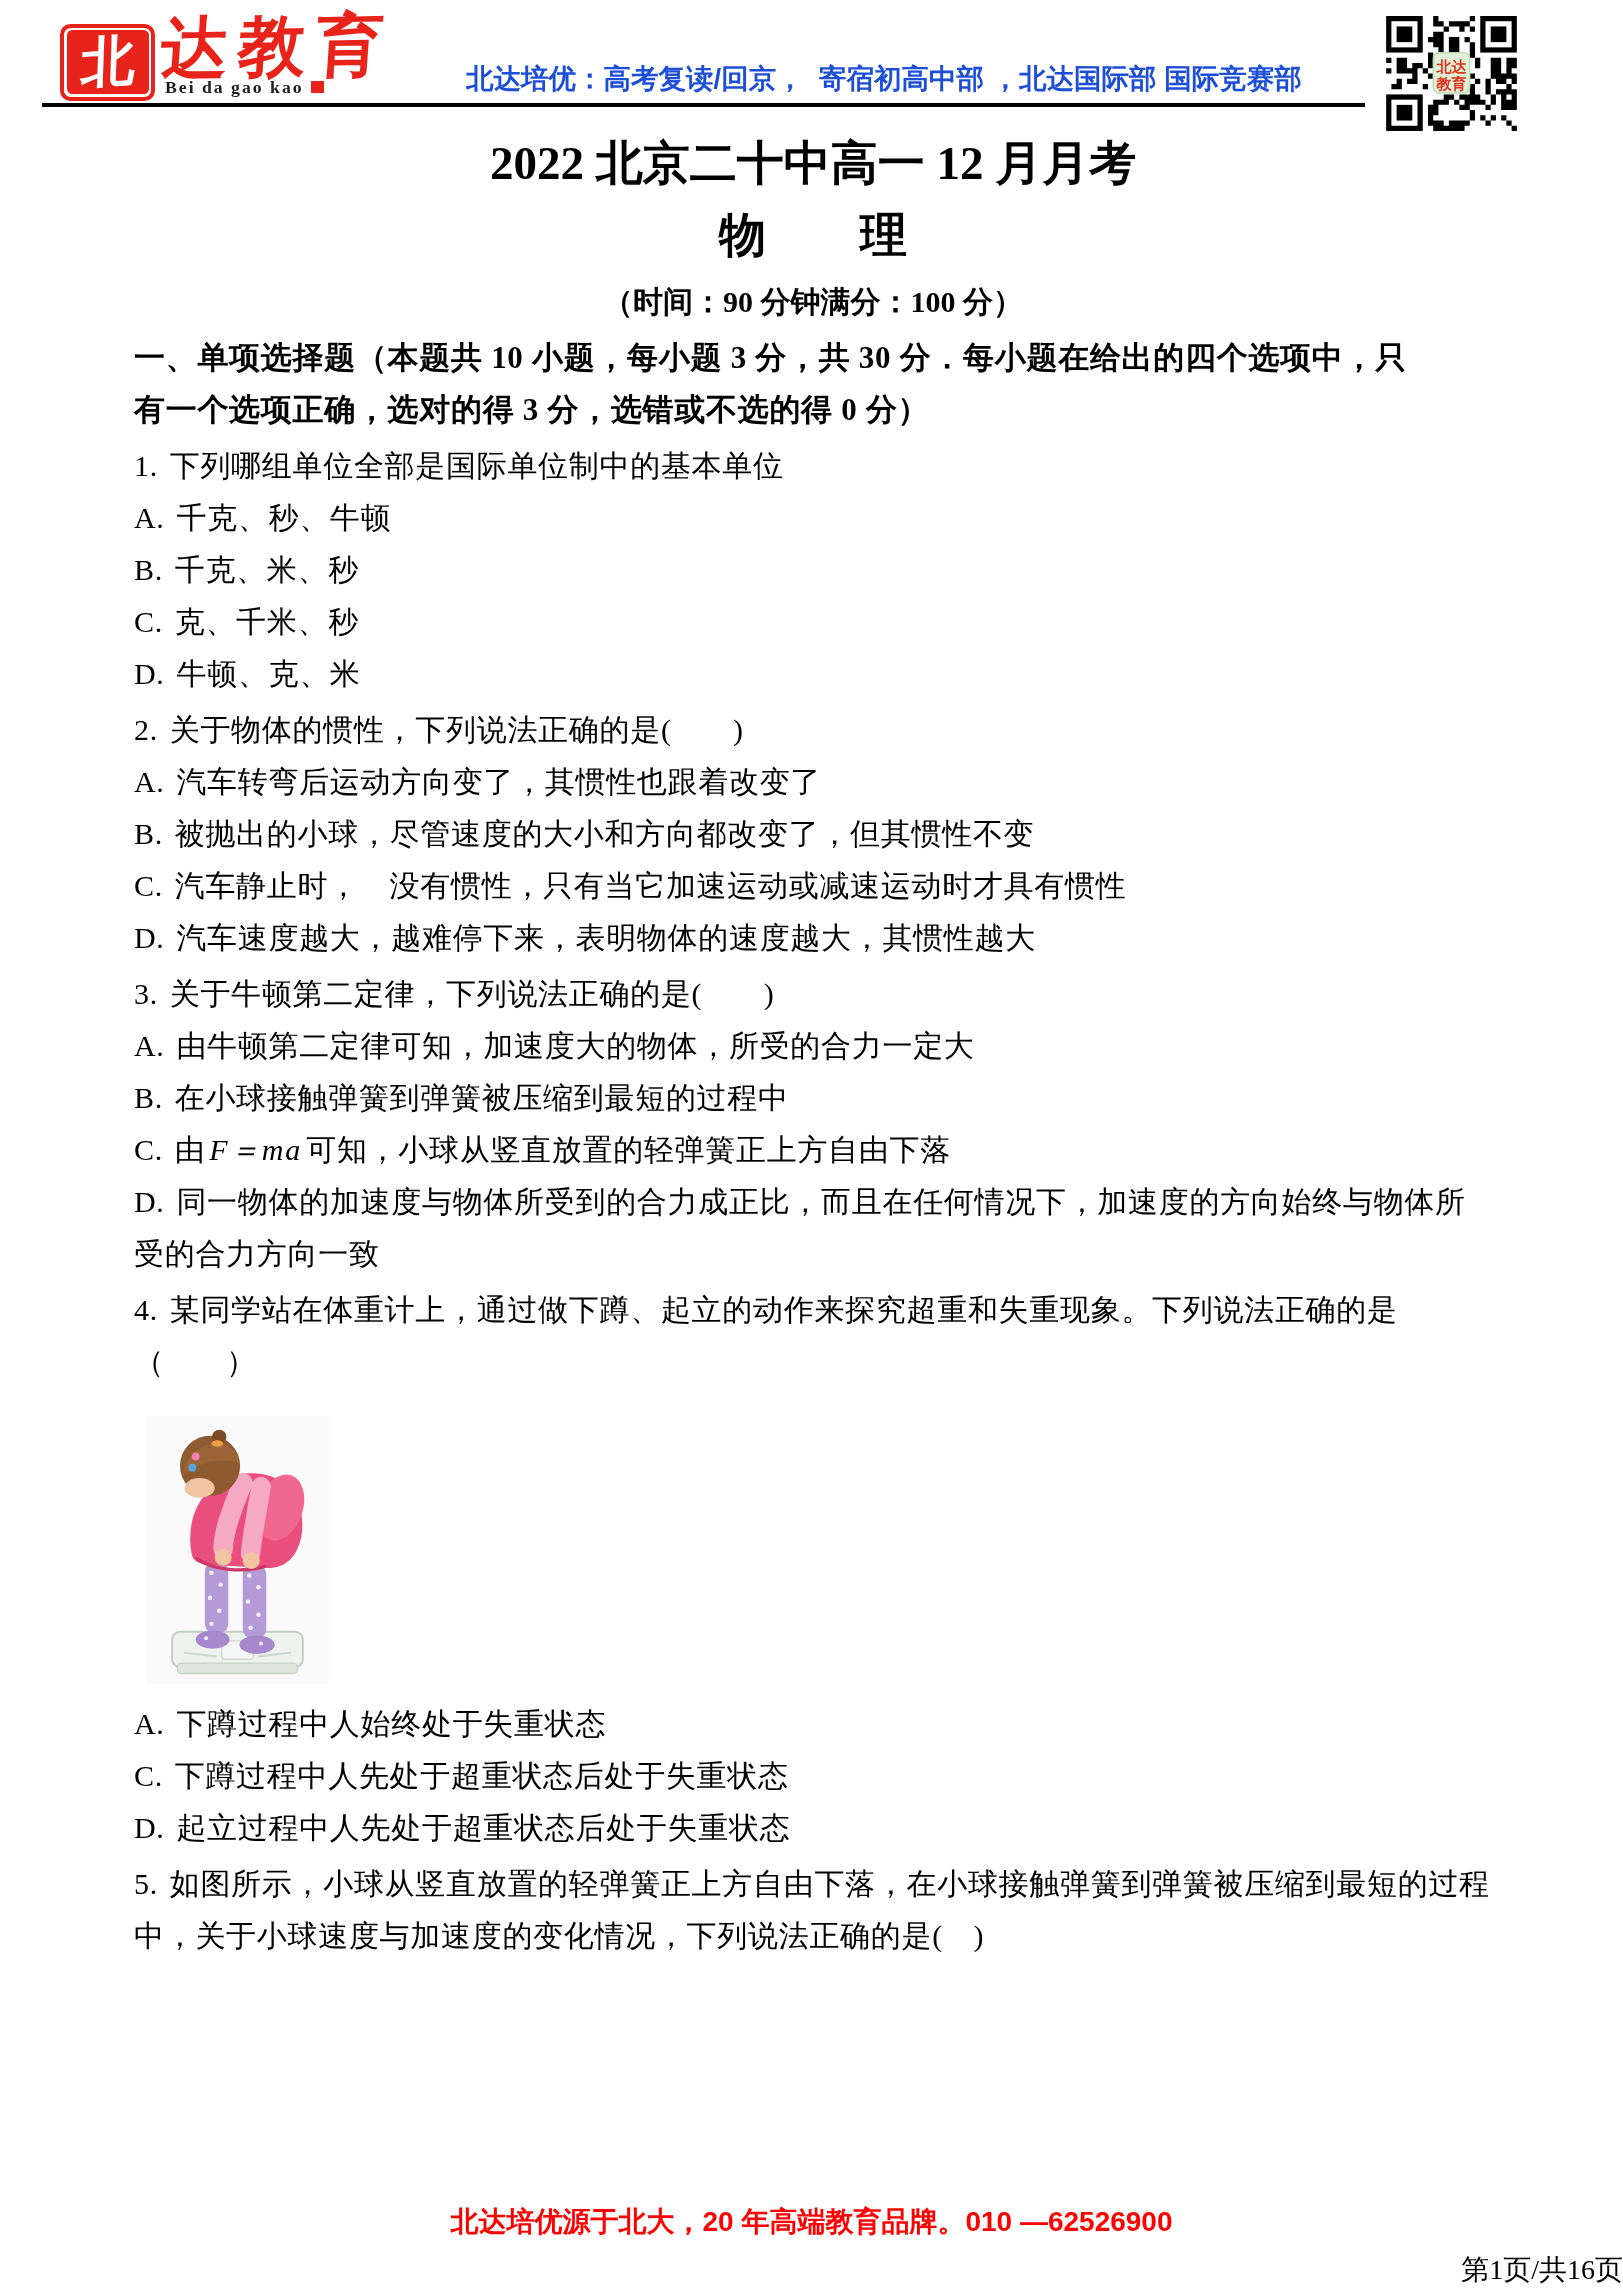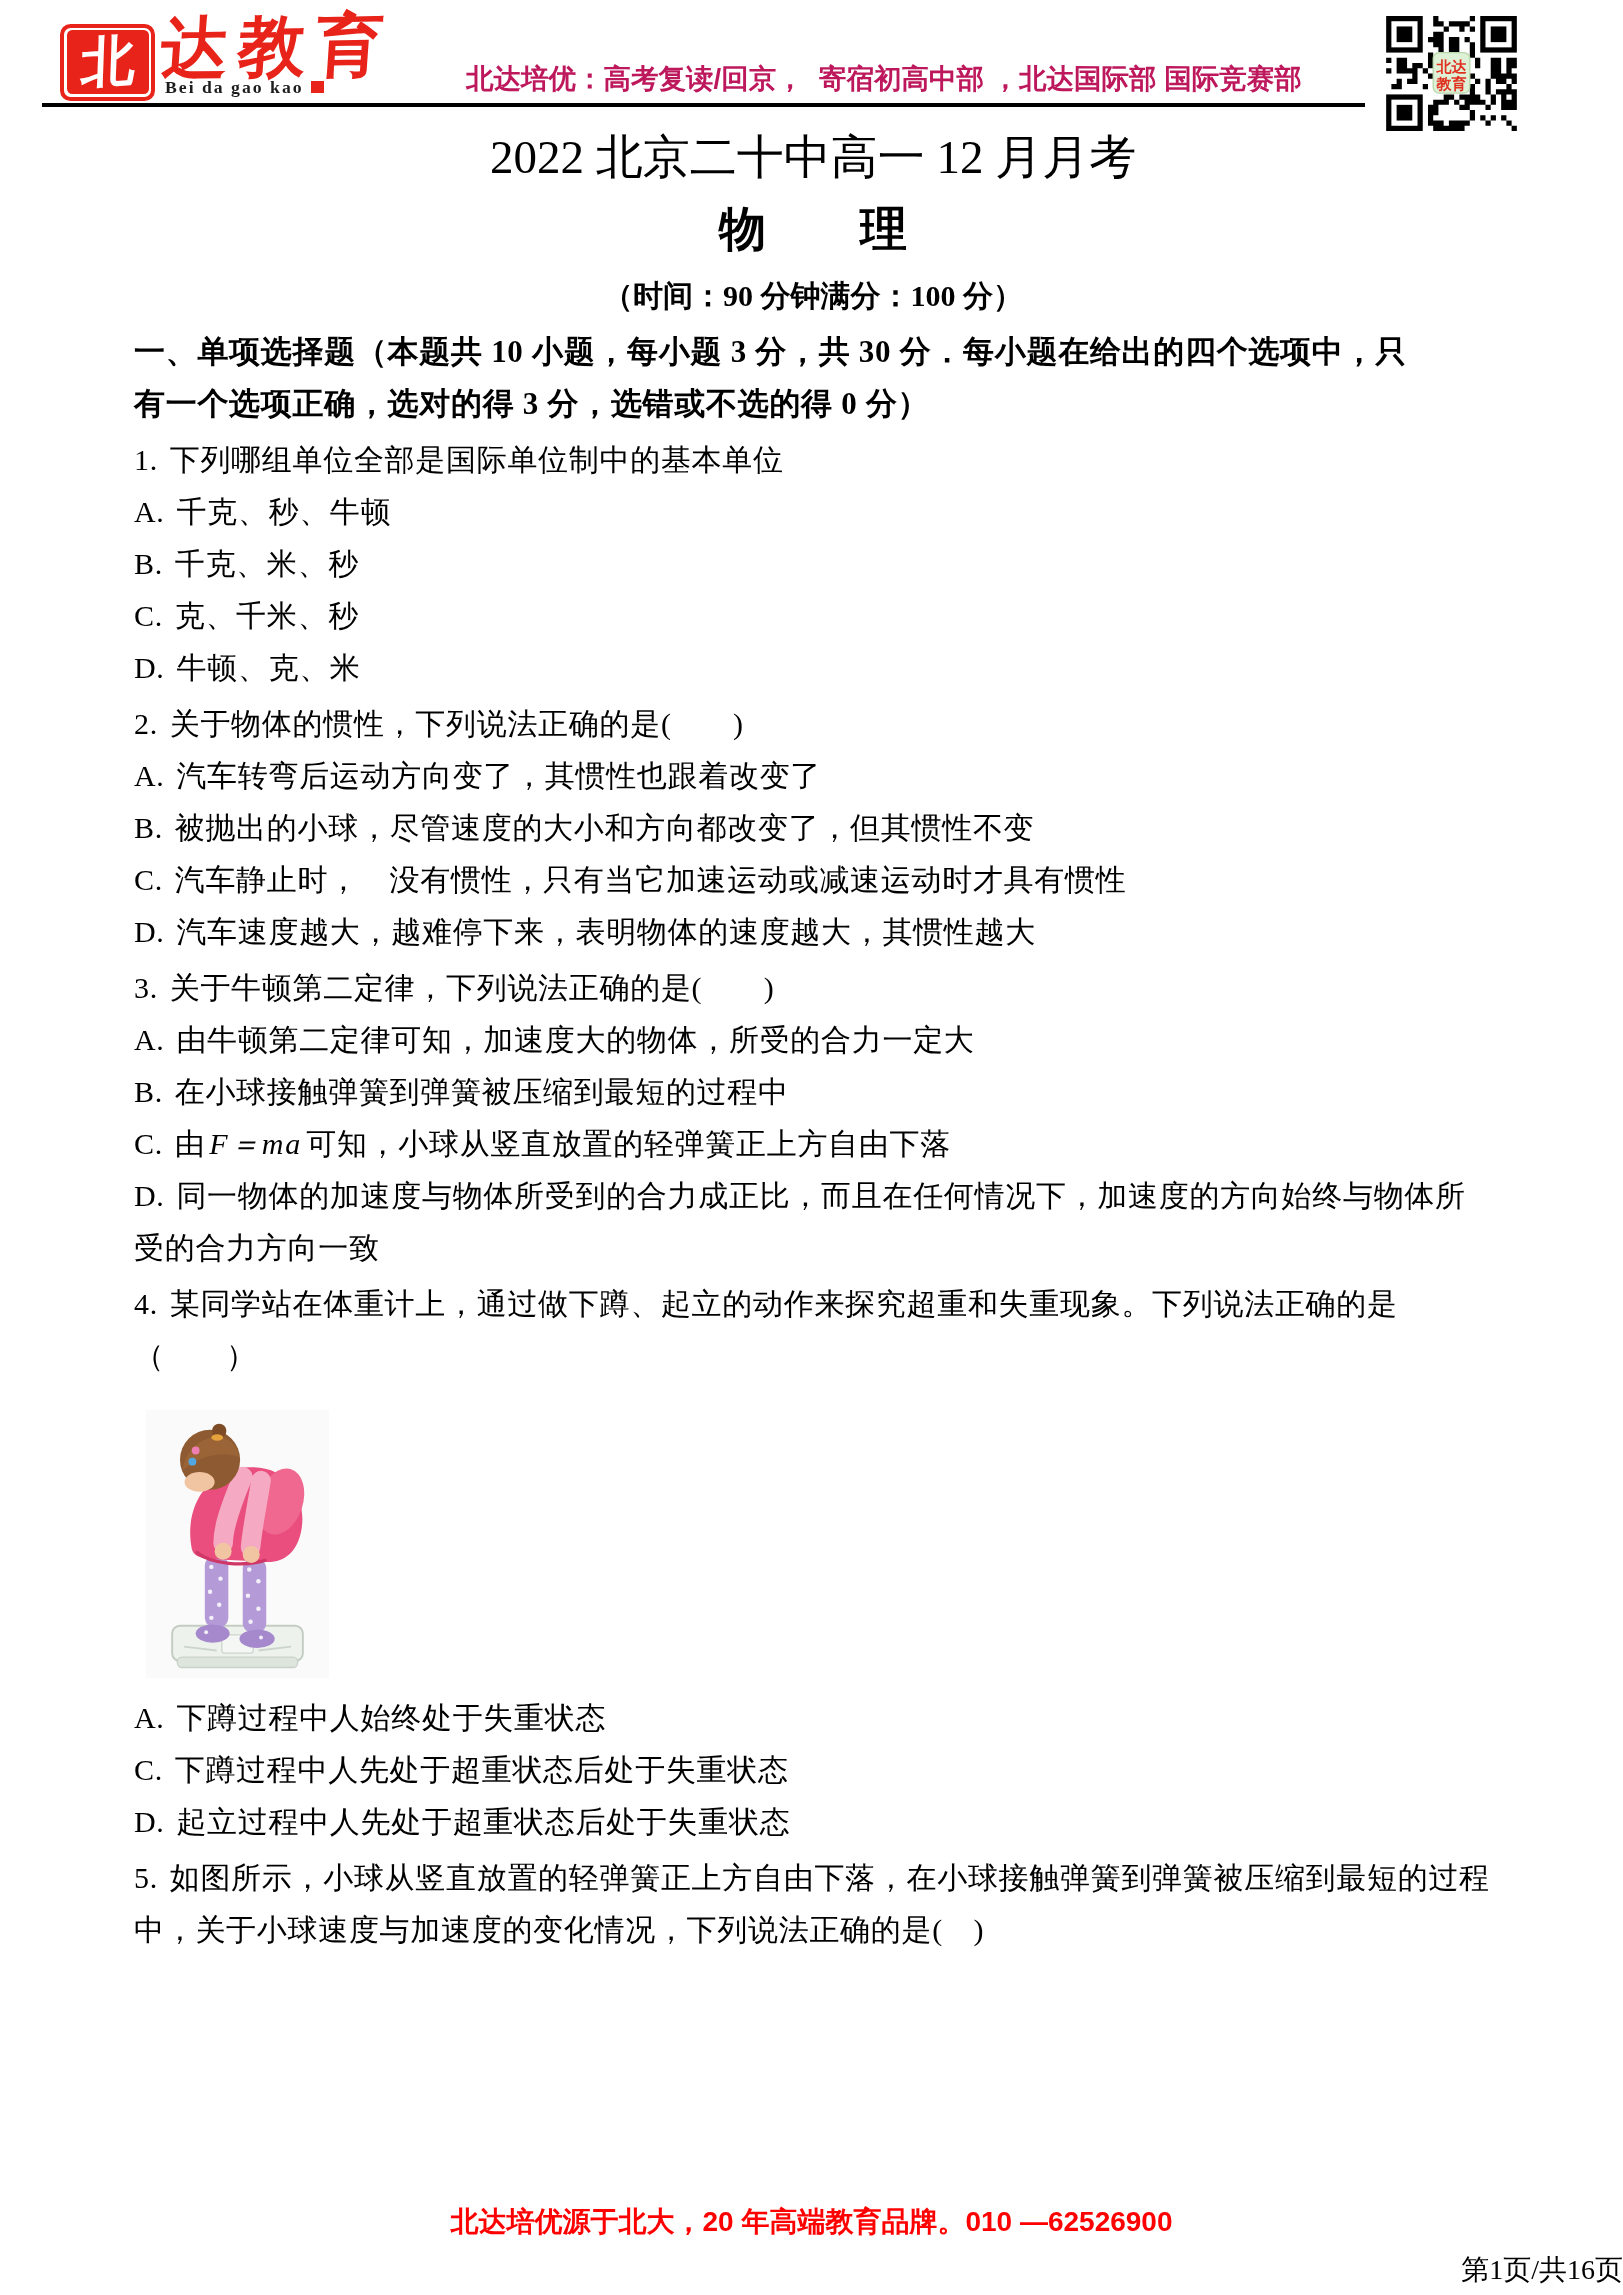--- a/index.html
+++ b/index.html
@@ -30,28 +30,28 @@
   .logo-sub {
     position:absolute; left:165px; top:77px; font-size:17.7px; font-weight:bold;
     letter-spacing:2px; color:#1c1c1c; white-space:nowrap;
   }
   .logo-sub .red-sq {
     display:inline-block; width:12.4px; height:12.4px; background:#e8231a; margin-left:7.9px;
   }
   .header-slogan {
     position:absolute; left:466px; top:62px;
     font-family:"Liberation Sans","DejaVu Sans",sans-serif;
-    font-weight:bold; font-size:27.5px; line-height:33px; color:#be185d; white-space:pre;
+    font-weight:bold; font-size:27.5px; line-height:33px; color:#1d4ed8; white-space:pre;
   }
   .header-rule { position:absolute; left:42px; top:103px; width:1323px; height:3.9px; background:#000; }
   .qr { position:absolute; left:1386px; top:15.7px; }
 
   
   .content { position:absolute; left:134px; top:128px; width:1358px; }
-  .title   { font-size:47px; line-height:55px; font-weight:normal; text-align:center; margin:2px; }
+  .title   { font-size:47px; line-height:55px; font-weight:bold; text-align:center; margin:8px; }
   .subject { font-size:47px; line-height:55px; font-weight:bold; text-align:center; margin:17px 0 0 0; }
   .exam-info { font-size:30px; line-height:42px; font-weight:bold; text-align:center; margin-top:18.3px; }
   .section-heading { margin-top:9.2px; }
   .section-heading p { margin:0; font-size:31px; font-weight:bold; line-height:52px; letter-spacing:0.7px; }
   .question { margin-top:3.9px; }
   .question p { margin:0; font-size:30px; line-height:52px; letter-spacing:0.7px; }
   .opt-label { margin-right:11.8px; }
   .formula { font-style:italic; letter-spacing:2px; padding:0 3.9px; }
   .figure { width:183px; height:268px; margin:27.5px 0 14.4px 11.8px; display:block; }
 

